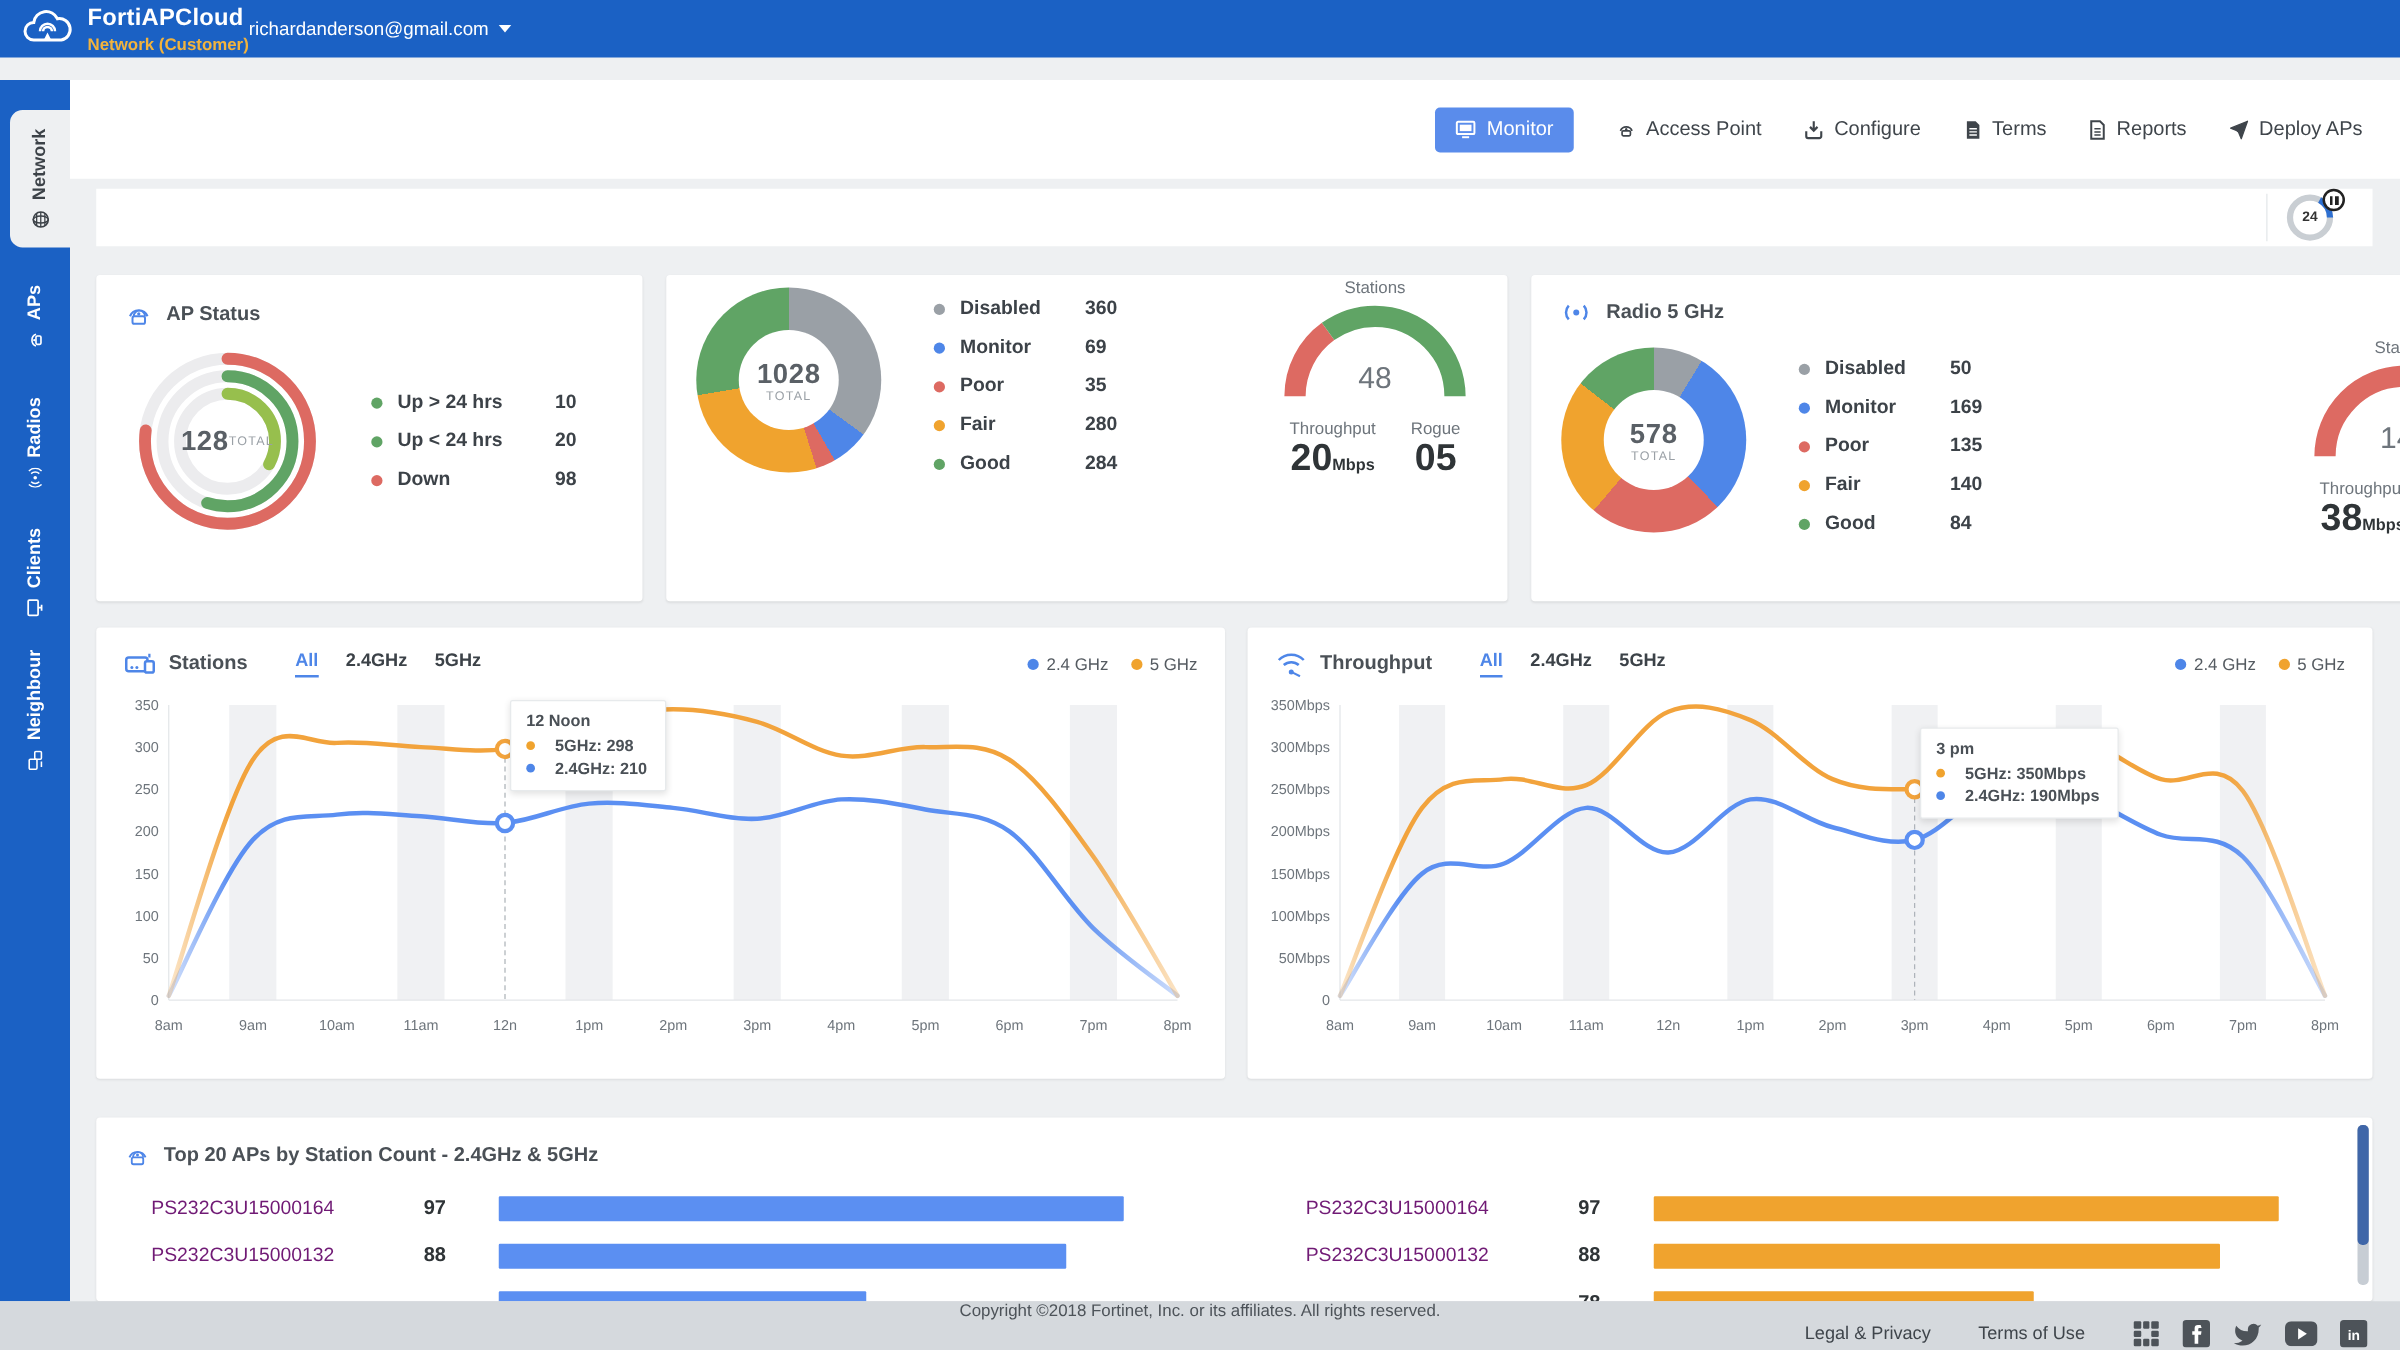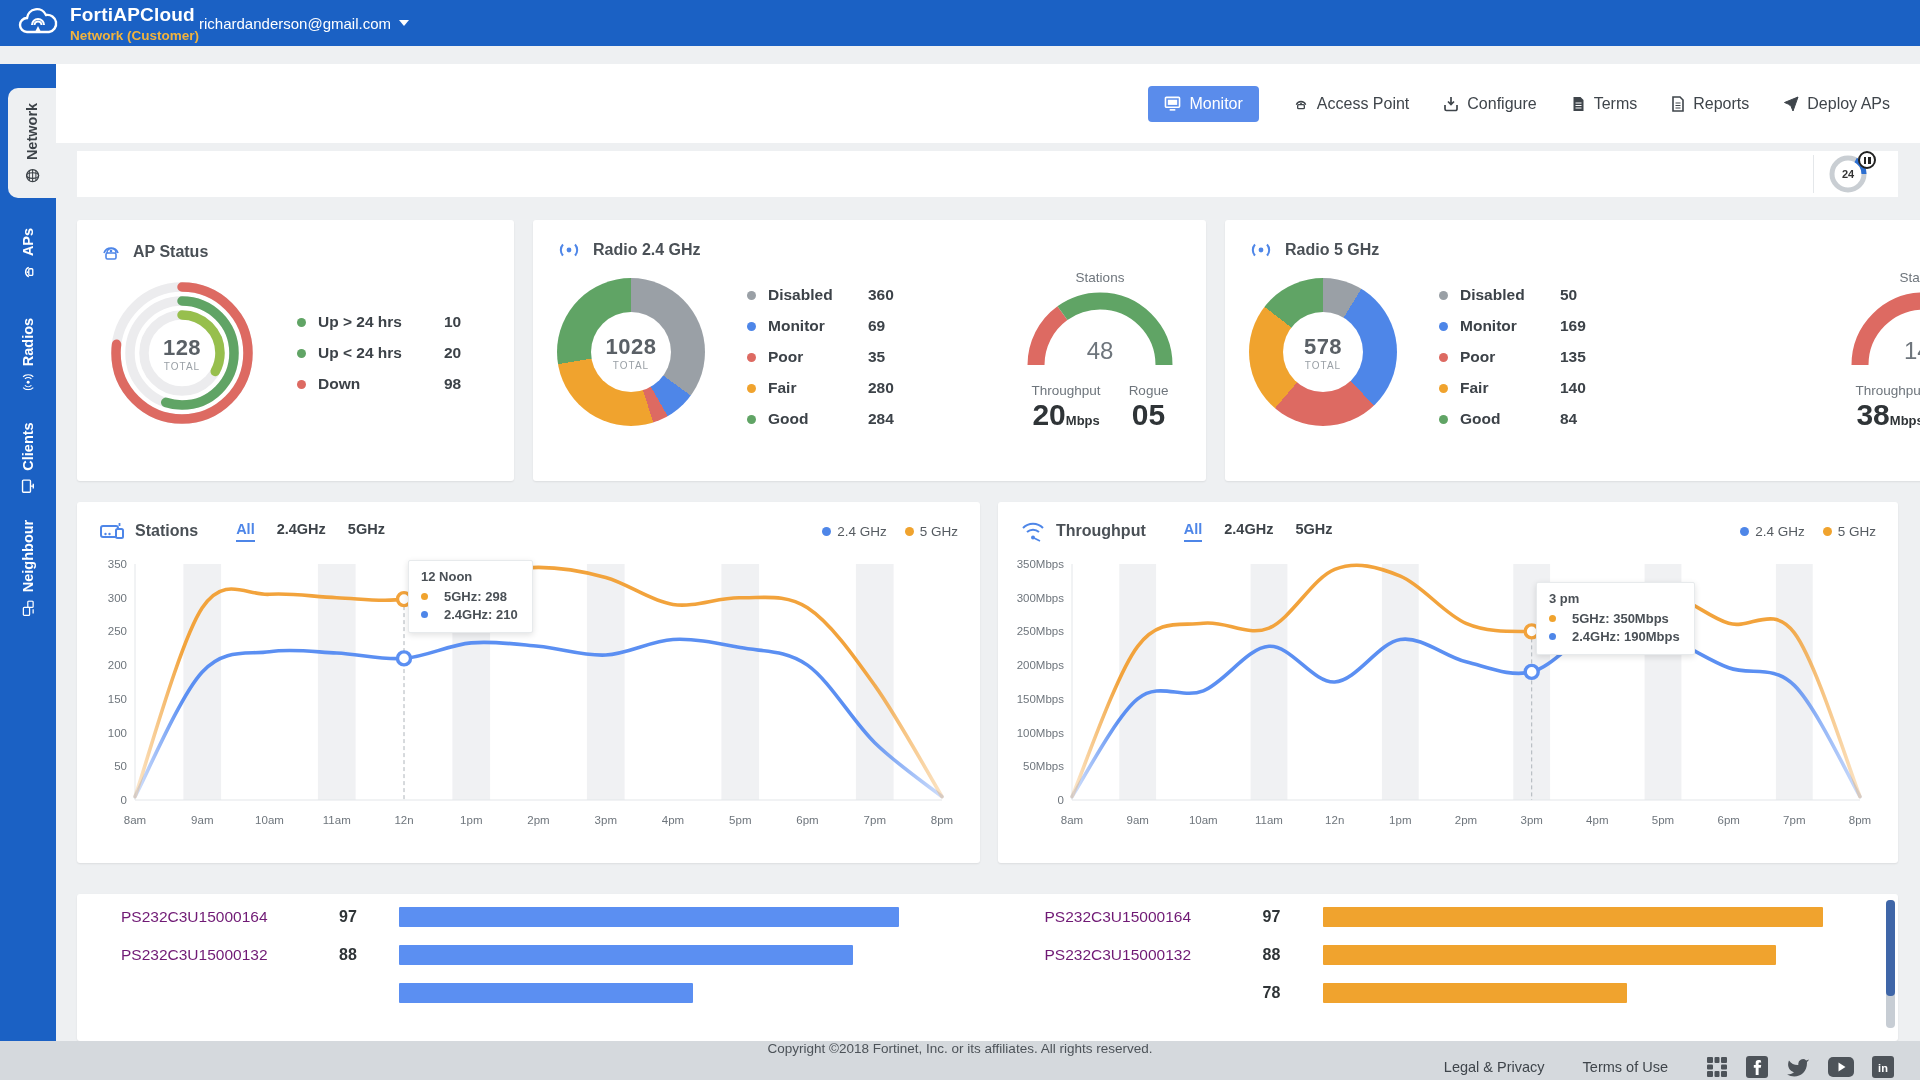--- a/index.html
+++ b/index.html
@@ -38,21 +38,21 @@
   
   .card { position:absolute; background:#fff; border-radius:3px; box-shadow:0 1px 2px rgba(0,0,0,.08); }
   .card-head { display:flex; align-items:center; gap:10px; padding:20px 22px 8px 22px; }
   .card-title { font-size:16px; font-weight:bold; color:#4a5056; }
   #card-ap { left:77px; top:220px; width:437px; height:261px; }
   #card-r24 { left:533px; top:220px; width:673px; height:261px; }
   #card-r5 { left:1225px; top:220px; width:805px; height:261px; }
 
   .ap-body { display:flex; align-items:center; padding:6px 26px 0 30px; gap:40px; }
   .rings-wrap { position:relative; width:150px; height:150px; }
-  .rings-center { position:absolute; inset:0; display:flex; flex-direction:column; align-items:center; justify-content:center; }
+  .rings-center { position:absolute; inset:0; display:flex; flex-direction:row; align-items:center; justify-content:center; }
   .rings-total { font-size:22px; color:#5a6066; font-weight:bold; letter-spacing:.5px; }
   .rings-total-label { font-size:10px; color:#9aa0a6; letter-spacing:1px; }
   .legend { display:flex; flex-direction:column; gap:13px; }
   .legend-row { display:flex; align-items:center; font-size:15.5px; font-weight:bold; color:#3c4248; }
   .legend-dot { width:9px; height:9px; border-radius:50%; margin-right:12px; flex:0 0 auto; }
   .legend-label { width:118px; }
   .legend-value { margin-left:8px; }
 
   .radio-body { display:flex; align-items:flex-start; padding:2px 20px 0 24px; }
   .donut-wrap { position:relative; width:148px; height:148px; margin-top:8px; }
@@ -308,29 +308,20 @@
           <div class="legend-row">
             <span class="legend-dot" style="background: rgb(221, 106, 98);"></span>
             <span class="legend-label" style="width: 118px;">Down</span>
             <span class="legend-value">98</span>
           </div>
         </div>
     </div>
   </div>
 
   <div class="card" id="card-r24">
-      <div class="card-head">
-        <span class="side-icon">
-          <svg width="28" height="20" viewBox="0 0 28 20">
-            <circle cx="14" cy="10" r="2.4" fill="#4e86e8"></circle>
-            <path d="M8 4.5 a8 8 0 0 0 0 11 M20 4.5 a8 8 0 0 1 0 11" fill="none" stroke="#4e86e8" stroke-width="2"></path>
-          </svg>
-        </span>
-        <span class="card-title">Radio 2.4 GHz</span>
-      </div>
       <div class="radio-body">
         <div class="donut-wrap">
           <div class="donut" style="background: conic-gradient(rgb(154, 160, 166) 0%, rgb(154, 160, 166) 35.02%, rgb(78, 134, 232) 35.02%, rgb(78, 134, 232) 41.73%, rgb(221, 106, 98) 41.73%, rgb(221, 106, 98) 45.14%, rgb(240, 163, 46) 45.14%, rgb(240, 163, 46) 72.37%, rgb(96, 164, 101) 72.37%, rgb(96, 164, 101) 100%);"></div>
           <div class="donut-hole">
             <div class="rings-total">1028</div>
             <div class="rings-total-label">TOTAL</div>
           </div>
         </div>
         <div class="legend radio-legend">
           <div class="legend-row">
@@ -619,20 +610,31 @@
             <span>5GHz: 350Mbps</span>
           </div>
           <div class="tt-row">
             <span class="tt-dot" style="background: rgb(78, 134, 232);"></span>
             <span>2.4GHz: 190Mbps</span>
           </div>
         </div></div>
     </div>
 
   <div class="card" id="card-top20">
+    <div class="card-head">
+      <span class="side-icon">
+        <svg width="22" height="22" viewBox="0 0 24 24">
+            <path d="M5 13 a7.5 7.5 0 0 1 14 0" fill="none" stroke="#4e86e8" stroke-width="1.7"></path>
+            <path d="M8 13 a4.5 4.5 0 0 1 9 0" fill="none" stroke="#4e86e8" stroke-width="1.5"></path>
+            <rect x="7" y="13" width="10" height="6" rx="1.5" fill="none" stroke="#4e86e8" stroke-width="1.6"></rect>
+            <circle cx="12" cy="11" r="1.3" fill="#4e86e8"></circle>
+          </svg>
+      </span>
+      <span class="card-title" id="top20-title">Top 20 APs by Station Count - 2.4GHz &amp; 5GHz</span>
+    </div>
     <div class="top20-grid" id="top20-grid">
         <div class="bar-col">
           <div class="bar-row">
             <span class="bar-label">PS232C3U15000164</span>
             <span class="bar-value">97</span>
             <span class="bar-track">
               <span class="bar-fill" style="width: 97%; background: rgb(91, 143, 242);"></span>
             </span>
           </div>
           <div class="bar-row">

